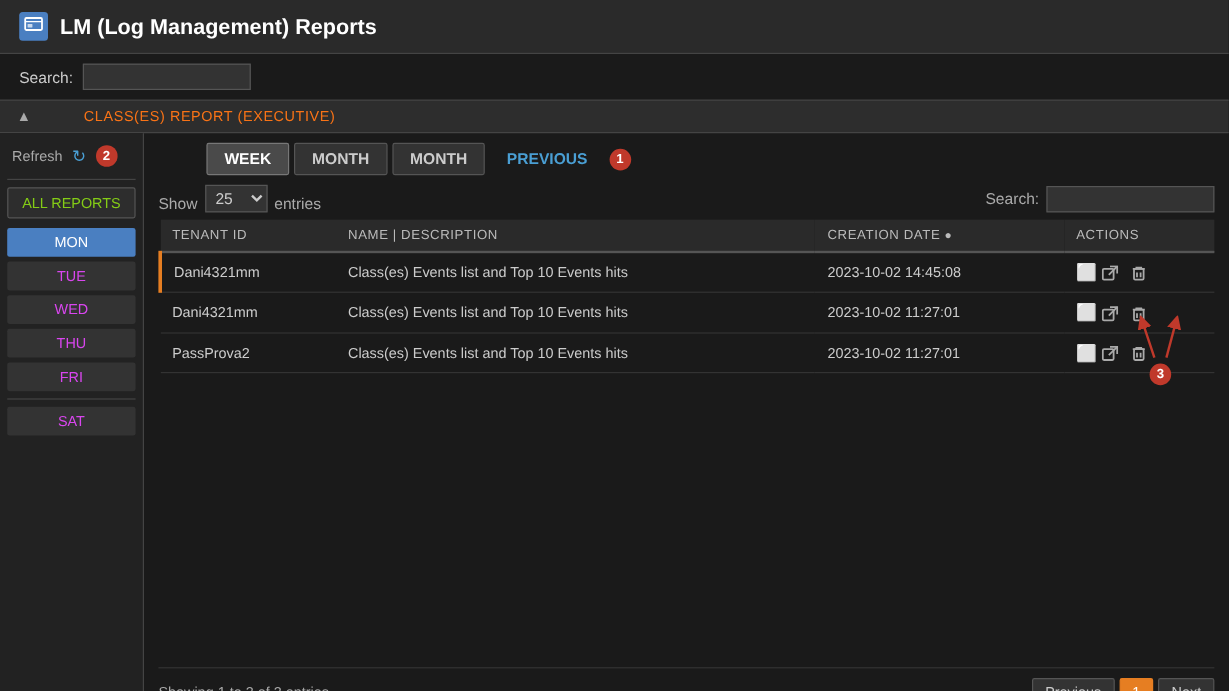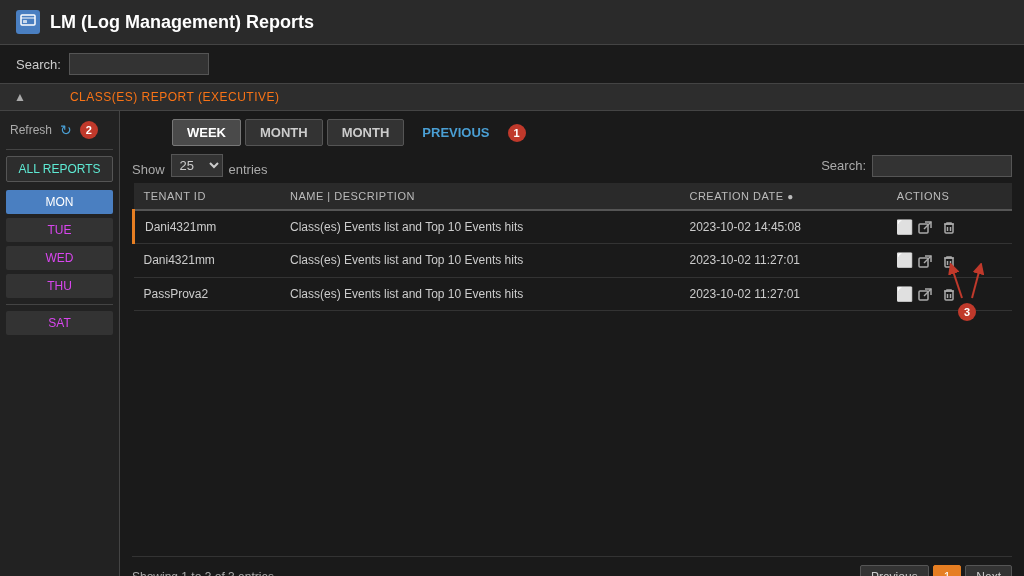--- a/index.html
+++ b/index.html
@@ -144,21 +144,21 @@
       border-radius: 2px;
       width: 100%;
     }
     .sidebar-btn.active {
       background: #4a7fc1;
       color: #ffffff;
     }
     .sidebar-btn.all-reports {
       background: #2d2d2d;
       border: 1px solid #555;
-      color: #5eead4;
+      color: #84cc16;
       margin-bottom: 4px;
     }
 
     
     .content {
       flex: 1;
       padding: 8px 12px;
       display: flex;
       flex-direction: column;
       overflow: hidden;
@@ -339,20 +339,21 @@
       <span class="refresh-label">Refresh</span>
       <span class="refresh-icon">↻</span>
       <span class="badge-red">2</span>
     </div>
     <hr class="sidebar-divider">
     <button class="sidebar-btn all-reports">ALL REPORTS</button>
     <button class="sidebar-btn active">MON</button>
     <button class="sidebar-btn">TUE</button>
     <button class="sidebar-btn">WED</button>
     <button class="sidebar-btn">THU</button>
+    <button class="sidebar-btn">FRI</button>
     <hr class="sidebar-divider">
     <button class="sidebar-btn">SAT</button>
   </div>
 
   <div class="content">
 
     <div class="tabs-row">
       <button class="tab-btn active">WEEK</button>
       <button class="tab-btn">MONTH</button>
       <button class="tab-btn">MONTH</button>

